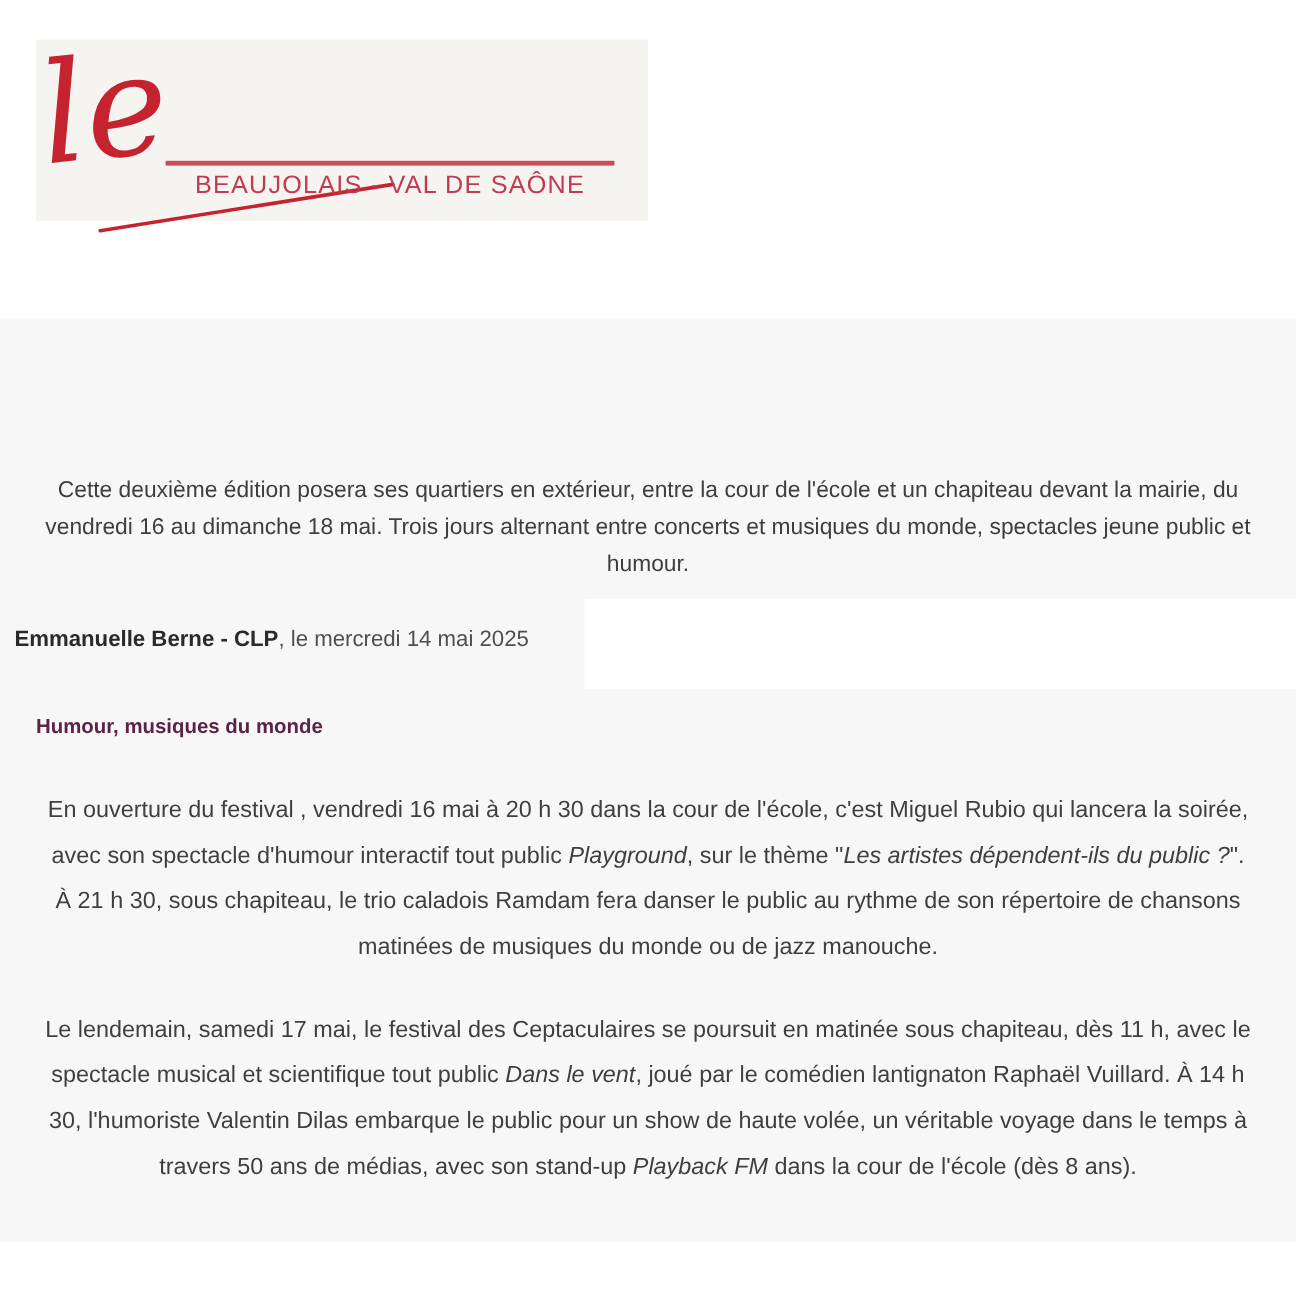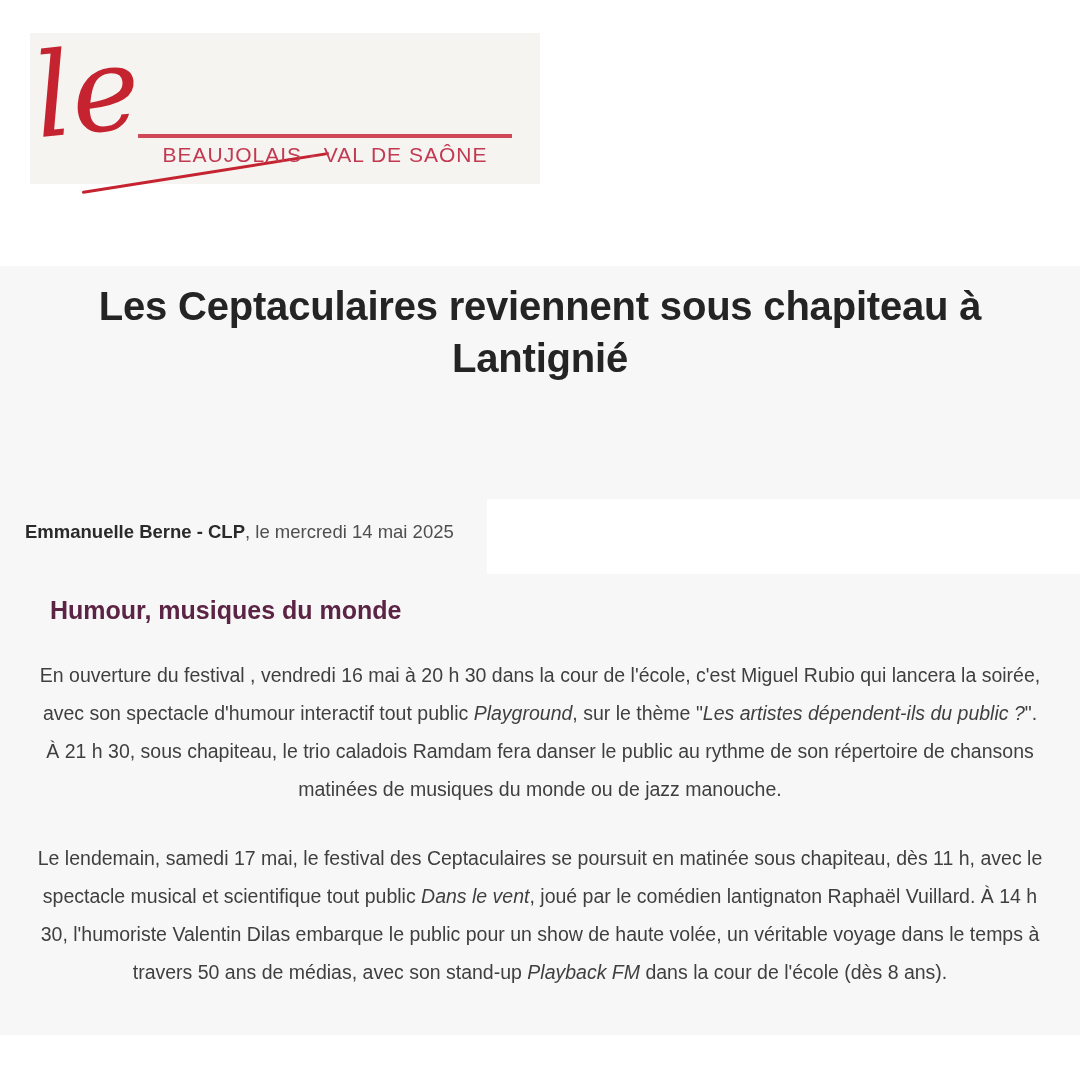--- a/index.html
+++ b/index.html
@@ -55,52 +55,52 @@
   .headline {
     position:absolute; left:50px; right:50px; top:14px; margin:0;
     text-align:center; font-size:40px; line-height:1.3; font-weight:700;
     letter-spacing:-0.2px; color:var(--headline-dark,#242424);
   }
   .lead {
     position:absolute; left:28px; right:28px; top:128px; margin:0;
     text-align:center; font-size:19px; line-height:1.63; color:#3e3e3e;
   }
   .byline {
-    position:absolute; left:25px; top:255px; font-size:18.5px; color:#4f4f4f;
+    position:absolute; left:12px; top:255px; font-size:18.5px; color:#4f4f4f;
     white-space:nowrap;
   }
   .byline .author { font-weight:700; color:#2a2a2a; }
   .white-mask {
     position:absolute; left:487px; top:233px; width:593px; height:75px;
     background:#ffffff;
   }
   .section {
-    position:absolute; left:50px; top:330px; margin:0;
-    font-size:25px; font-weight:700; color:var(--section-heading-plum,#5c2444);
+    position:absolute; left:30px; top:330px; margin:0;
+    font-size:17px; font-weight:700; color:var(--section-heading-plum,#5c2444);
   }
   .paras {
     position:absolute; left:34px; right:34px; top:390px;
     font-size:19.5px; line-height:1.95; color:var(--body-gray,#3f3f3f);
   }
   .paras p { margin:0 0 31px 0;text-align:center; }
   .run-i { font-style:italic; }
   .run-b { font-weight:400; }
 </style>
 </head>
 <body style="--logo-maroon: #63283b; --logo-red: #c4232f; --logo-dot-red: #e01b23; --logo-rule-red: #d04a56; --logo-tagline-red: #c23a52; --section-heading-plum: #5c2444; --headline-dark: #242424; --body-gray: #3f3f3f; --article-bg: #f7f7f7; --logo-bg: #f6f4f1;">
 
 <div class="logo-box">
   <span class="logo-le">le</span>
   <span class="logo-swash"></span>
   <div class="logo-rule"></div>
   <div class="logo-tagline">BEAUJOLAIS - VAL DE SAÔNE</div>
 </div>
 
 <div class="band">
-  <h1 class="headline">Les Ceptaculaires reviennent sous chapiteau à Lantignié</h1>
+  <p class="lead">Cette deuxième édition posera ses quartiers en extérieur, entre la cour de l'école et un chapiteau devant la mairie, du vendredi 16 au dimanche 18 mai. Trois jours alternant entre concerts et musiques du monde, spectacles jeune public et humour.</p>
   <div class="byline"><span class="author">Emmanuelle Berne - CLP</span><span class="date">, le mercredi 14 mai 2025</span></div>
   <div class="white-mask"></div>
   <h2 class="section">Humour, musiques du monde</h2>
   <div class="paras" id="paras">
       <p><span>En ouverture du festival , vendredi 16 mai à 20 h 30 dans la cour de l'école, c'est Miguel Rubio qui lancera la soirée, avec son spectacle d'humour interactif tout public </span><span class="run-i">Playground</span><span>, sur le thème "</span><span class="run-i">Les artistes dépendent-ils du public ?</span><span>". À 21 h 30, sous chapiteau, le trio caladois Ramdam fera danser le public au rythme de son répertoire de chansons matinées de musiques du monde ou de jazz manouche.</span></p>
       <p><span>Le lendemain, samedi 17 mai, le </span><span class="run-b">festival des Ceptaculaires</span><span> se poursuit en matinée sous chapiteau, dès 11 h, avec le spectacle musical et scientifique tout public </span><span class="run-i">Dans le vent</span><span>, joué par le comédien lantignaton Raphaël Vuillard. À 14 h 30, l'humoriste Valentin Dilas embarque le public pour un show de haute volée, un véritable voyage dans le temps à travers 50 ans de médias, avec son stand-up </span><span class="run-i">Playback FM</span><span> dans la cour de l'école (dès 8 ans).</span></p>
     </div>
 </div>
 
 </body></html>

